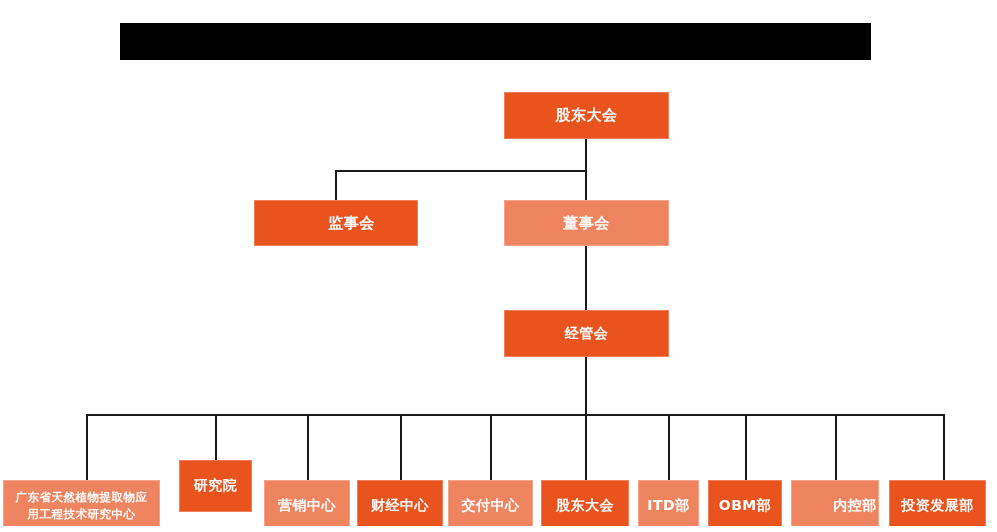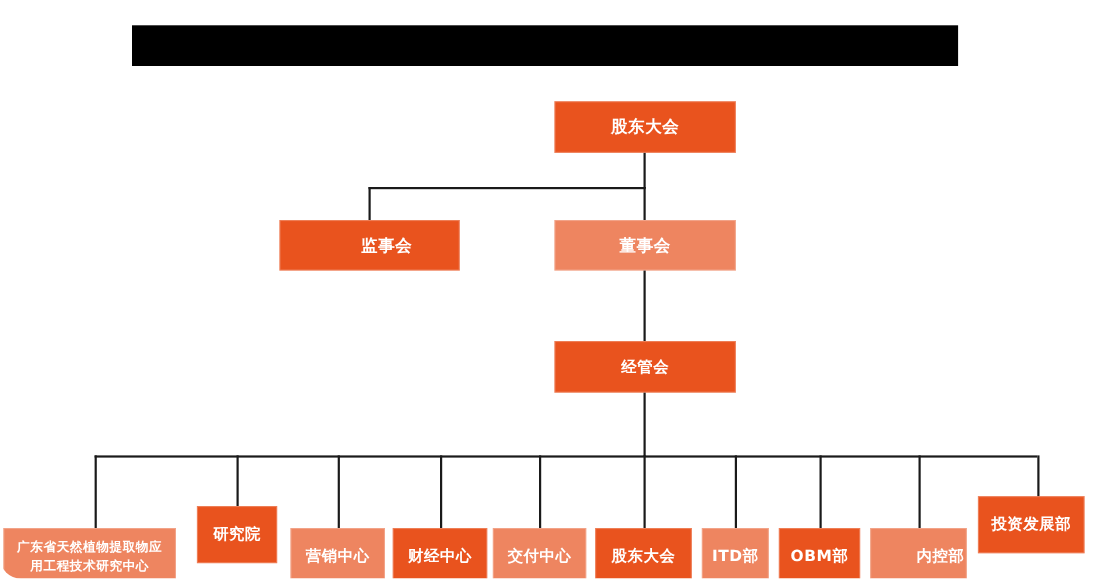--- a/index.html
+++ b/index.html
@@ -10,21 +10,20 @@
   }
   body {
     font-family: "DejaVu Sans", "Liberation Sans", sans-serif;
   }
   #chart-canvas {
     position: relative;
     width: 997px;
     height: 526px;
     background: #ffffff;
     overflow: hidden;
-    border-radius: 19px;
   }
 
   
   .title-bar {
     position: absolute;
     left: 120px;
     top: 23px;
     width: 751px;
     height: 37px;
     background: #000000;
@@ -152,17 +151,17 @@
   </div>
 
   <div class="node dark node-leaf" style="left:708px; top:480px; width:74px; height:52px;">
     <span>OBM部</span>
   </div>
 
   <div class="node light node-leaf" style="left:791px; top:480px; width:88px; height:52px;padding-left:40px;">
     <span>内控部</span>
   </div>
 
-  <div class="node dark node-leaf" style="left:889px; top:451px; width:97px; height:52px;">
+  <div class="node dark node-leaf" style="left:889px; top:480px; width:97px; height:52px;">
     <span>投资发展部</span>
   </div>
 
 </div>
 
 </body></html>

